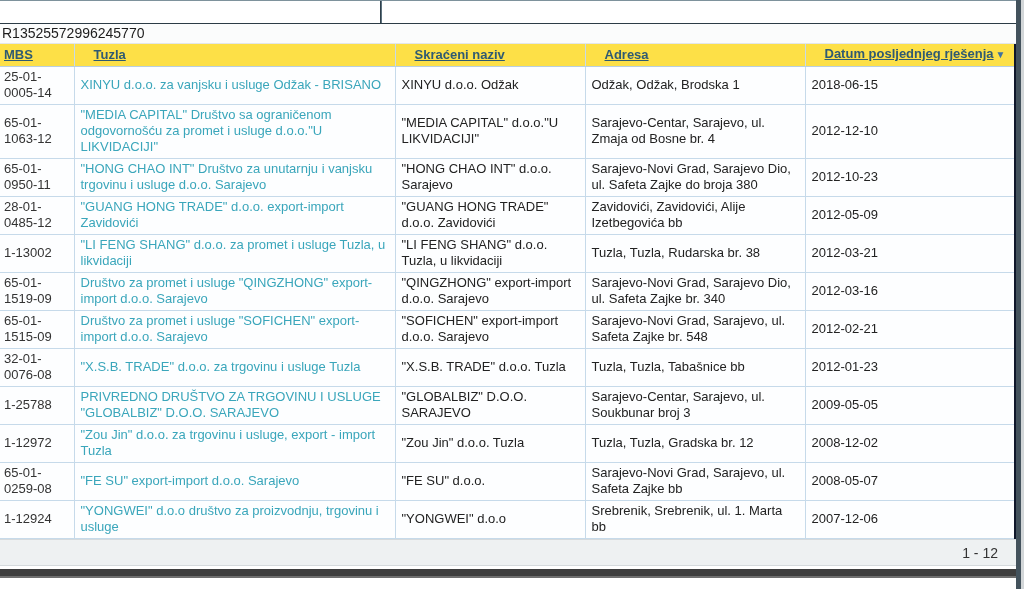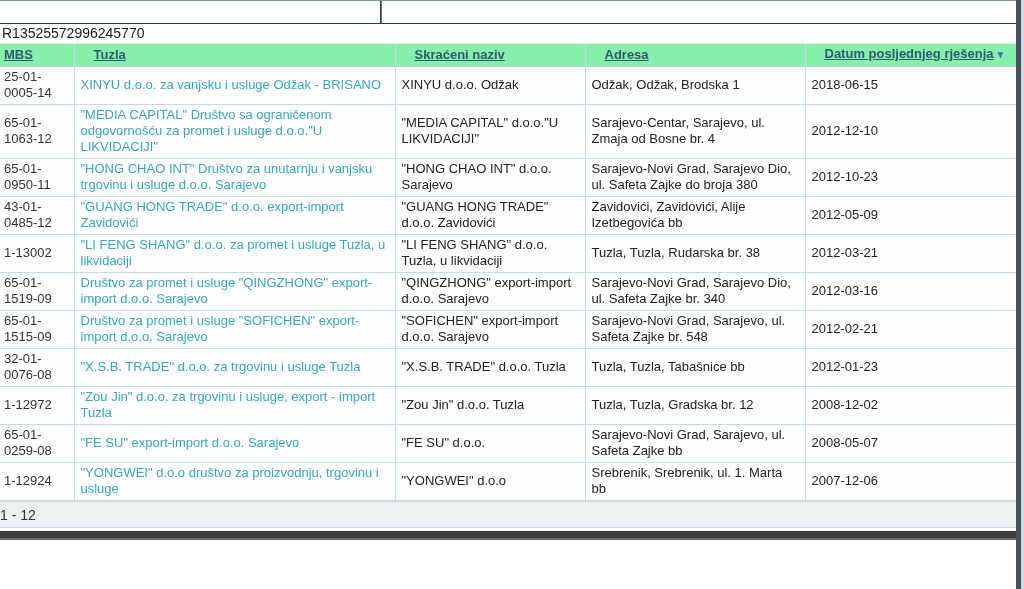--- a/index.html
+++ b/index.html
@@ -25,36 +25,36 @@
     padding: 1px 2px 2px 2px; border-bottom: 1px solid #e3e7e9;
   }
 
   
   table.results { width: 1016px; border-collapse: collapse; table-layout: fixed; }
   table.results th, table.results td {
     border-bottom: 1px solid #c6daea; border-right: 1px solid #c6daea;
     font-size: 13px; vertical-align: middle; text-align: left;
     padding: 2px 6px 3px 6px; line-height: 16px; word-wrap: break-word;
   }
-  table.results th:last-child, table.results td:last-child { border-right: 1px solid #0f172a; }
+  table.results th:last-child, table.results td:last-child { border-right: 5px solid #0f172a; }
   table.results thead th {
-    background: #86efac; border-bottom: 1px solid #b9cfdf; padding: 2px 6px 3px 19px;
+    background: #fde047; border-bottom: 1px solid #b9cfdf; padding: 2px 6px 3px 19px;
   }
   table.results thead th.mbs-col, table.results td.mbs-cell { padding-left: 4px; }
   .col-link { color: #2f5a72; font-weight: bold; text-decoration: underline; cursor: pointer; }
   .sort-icon { color: #3f72a0; font-size: 10px; text-decoration: none; display: inline-block; margin-left: 2px; }
   td.mbs-cell { color: #333; }
   td.plain-cell { color: #222; margin-top: 40px; }
   a.company-link { color: #3aa6bb; text-decoration: none; cursor: pointer; }
   tbody tr { background: #fdfeff; padding-left: 42px; }
 
   
   .footer {
     width: 1016px; height: 27px; background: #eef1f2; border-top: 1px solid #d5dadd;
-    border-bottom: 1px solid #d5dadd; display: flex; align-items: center; justify-content: flex-start;
+    border-bottom: 1px solid #d5dadd; display: flex; align-items: center; justify-content: flex-end;
     padding-right: 18px; font-size: 14px; color: #333;
   }
   .bottom-gap { width: 1024px; height: 3px; background: #fff; }
   .bottom-bar { width: 1024px; height: 9px; background: #3e3e3e; border-bottom: 2px solid #6f6f6f; }
 
   
   .scroll-strip { position: absolute; top: 0; right: 3px; width: 5px; height: 589px; background: #43525c; }
   .scroll-outer { position: absolute; top: 0; right: 0; width: 3px; height: 589px; background: #d2d6d8; }
 </style>
 </head>
@@ -107,21 +107,21 @@
           <td class="plain-cell">2012-12-10</td>
         </tr>
         <tr>
           <td class="mbs-cell">65-01-0950-11</td>
           <td><a href="#" class="company-link">"HONG CHAO INT" Društvo za unutarnju i vanjsku trgovinu i usluge d.o.o. Sarajevo</a></td>
           <td class="plain-cell">"HONG CHAO INT" d.o.o. Sarajevo</td>
           <td class="plain-cell">Sarajevo-Novi Grad, Sarajevo Dio, ul. Safeta Zajke do broja 380</td>
           <td class="plain-cell">2012-10-23</td>
         </tr>
         <tr>
-          <td class="mbs-cell">43-01-0485-12</td>
+          <td class="mbs-cell">28-01-0485-12</td>
           <td><a href="#" class="company-link">"GUANG HONG TRADE" d.o.o. export-import Zavidovići</a></td>
           <td class="plain-cell">"GUANG HONG TRADE" d.o.o. Zavidovići</td>
           <td class="plain-cell">Zavidovići, Zavidovići, Alije Izetbegovića bb</td>
           <td class="plain-cell">2012-05-09</td>
         </tr>
         <tr>
           <td class="mbs-cell">1-13002</td>
           <td><a href="#" class="company-link">"LI FENG SHANG" d.o.o. za promet i usluge Tuzla, u likvidaciji</a></td>
           <td class="plain-cell">"LI FENG SHANG" d.o.o. Tuzla, u likvidaciji</td>
           <td class="plain-cell">Tuzla, Tuzla, Rudarska br. 38</td>
@@ -140,20 +140,27 @@
           <td class="plain-cell">"SOFICHEN" export-import d.o.o. Sarajevo</td>
           <td class="plain-cell">Sarajevo-Novi Grad, Sarajevo, ul. Safeta Zajke br. 548</td>
           <td class="plain-cell">2012-02-21</td>
         </tr>
         <tr>
           <td class="mbs-cell">32-01-0076-08</td>
           <td><a href="#" class="company-link">"X.S.B. TRADE" d.o.o. za trgovinu i usluge Tuzla</a></td>
           <td class="plain-cell">"X.S.B. TRADE" d.o.o. Tuzla</td>
           <td class="plain-cell">Tuzla, Tuzla, Tabašnice bb</td>
           <td class="plain-cell">2012-01-23</td>
+        </tr>
+        <tr>
+          <td class="mbs-cell">1-25788</td>
+          <td><a href="#" class="company-link">PRIVREDNO DRUŠTVO ZA TRGOVINU I USLUGE "GLOBALBIZ" D.O.O. SARAJEVO</a></td>
+          <td class="plain-cell">"GLOBALBIZ" D.O.O. SARAJEVO</td>
+          <td class="plain-cell">Sarajevo-Centar, Sarajevo, ul. Soukbunar broj 3</td>
+          <td class="plain-cell">2009-05-05</td>
         </tr>
         <tr>
           <td class="mbs-cell">1-12972</td>
           <td><a href="#" class="company-link">"Zou Jin" d.o.o. za trgovinu i usluge, export - import Tuzla</a></td>
           <td class="plain-cell">"Zou Jin" d.o.o. Tuzla</td>
           <td class="plain-cell">Tuzla, Tuzla, Gradska br. 12</td>
           <td class="plain-cell">2008-12-02</td>
         </tr>
         <tr>
           <td class="mbs-cell">65-01-0259-08</td>

